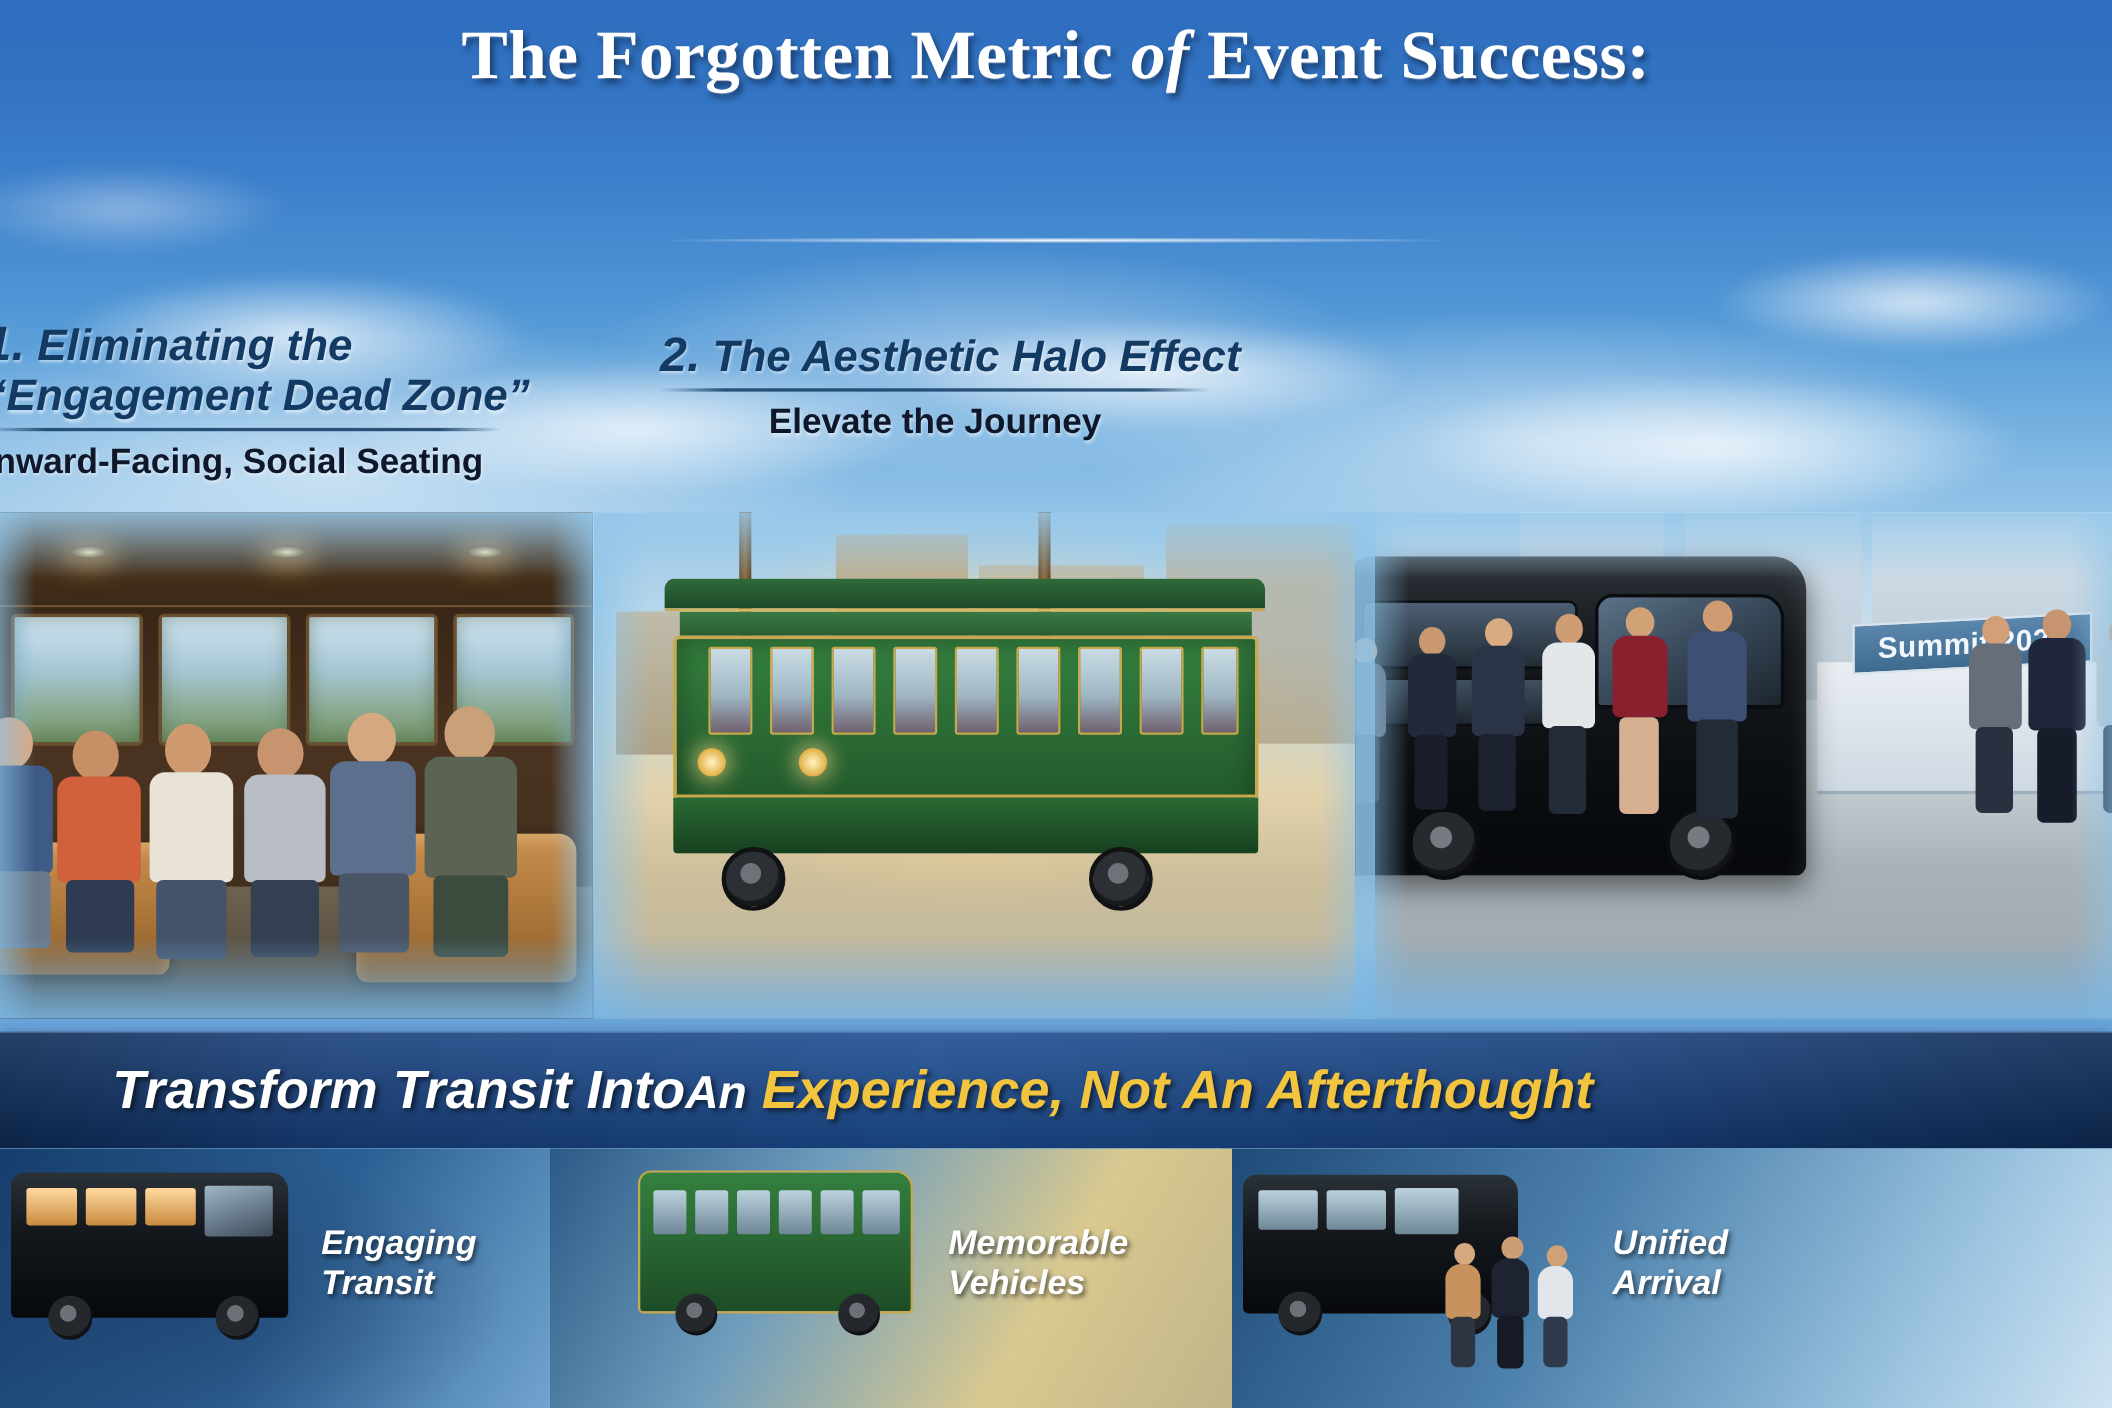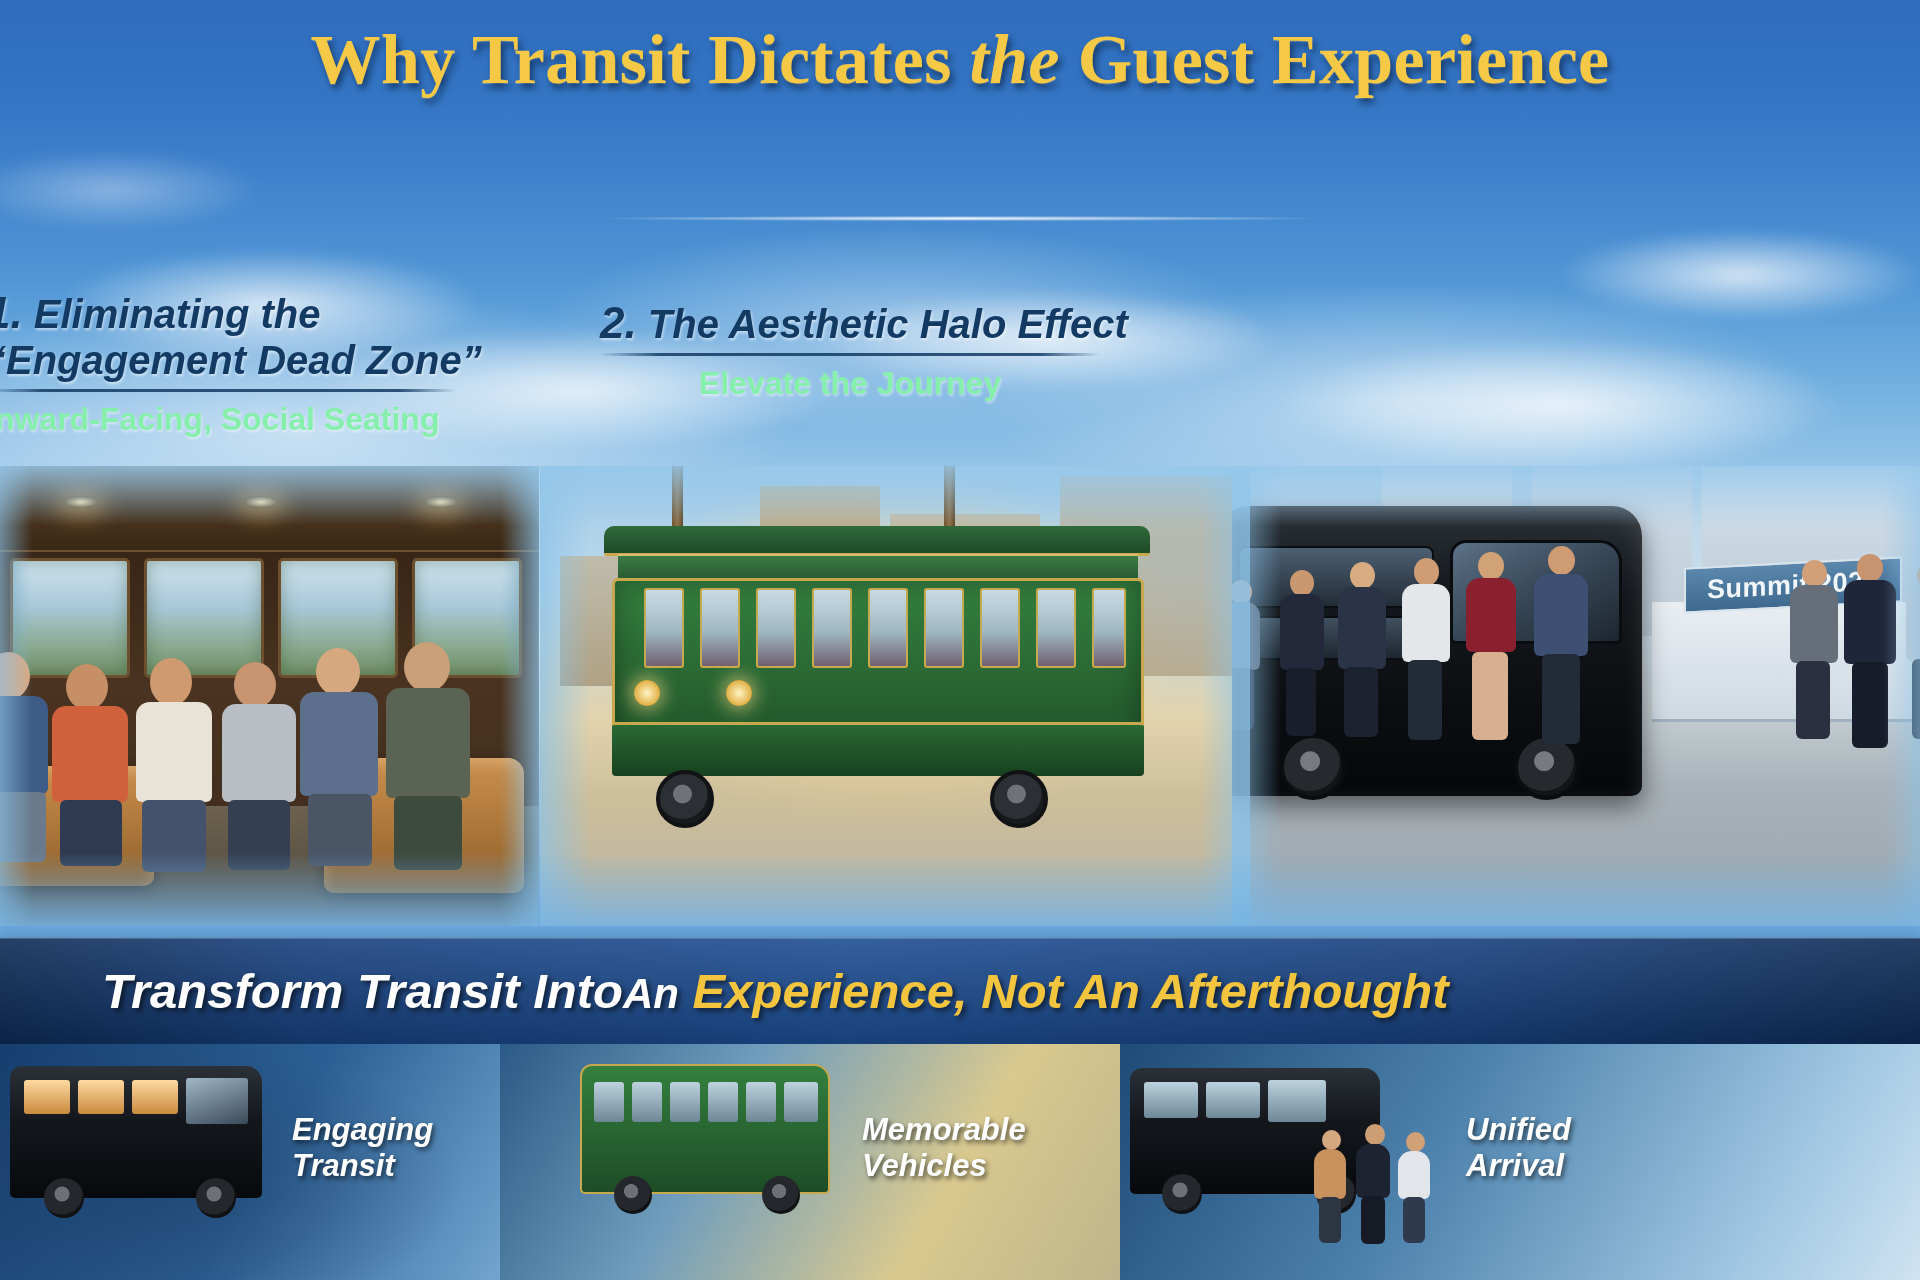--- a/index.html
+++ b/index.html
@@ -62,21 +62,21 @@
     color:#123a63; line-height:1.14; white-space:nowrap;
     text-shadow:1px 2px 3px rgba(255,255,255,.55);
   }
   .colhead .h-num { font-size:44px; }
   .colhead .h-rule {
     height:3px; margin-top:5px;
     background:linear-gradient(90deg, rgba(18,58,99,.0), rgba(18,58,99,.85) 12%, rgba(18,58,99,.85) 88%, rgba(18,58,99,0));
   }
   .colhead .h-sub {
     font-family:"Liberation Sans", sans-serif;
-    font-weight:bold; font-size:32px; color:#86efac;
+    font-weight:bold; font-size:32px; color:#0f172a;
     margin-top:9px; white-space:nowrap;
     text-shadow:1px 2px 3px rgba(255,255,255,.5);
   }
   #col1 { left:-14px; top:288px; width:470px; }
   #col1 .h-sub { text-align:left; }
   #col2 { left:600px; top:298px; width:500px; text-align:center; }
   #col3 { left:1275px; top:298px; width:470px; text-align:center; }
 
   
   .panels { position:absolute; left:0; top:466px; width:1920px; height:460px; }
@@ -298,21 +298,21 @@
   <div class="sky">
     <div class="cloudwisp" style="left:60px;  top:250px; width:420px; height:110px;"></div>
     <div class="cloudwisp" style="left:320px; top:330px; width:520px; height:120px;"></div>
     <div class="cloudwisp" style="left:820px; top:290px; width:460px; height:100px;"></div>
     <div class="cloudwisp" style="left:1280px;top:340px; width:560px; height:130px;"></div>
     <div class="cloudwisp" style="left:1560px;top:230px; width:360px; height:90px;"></div>
     <div class="cloudwisp" style="left:-40px; top:150px; width:300px; height:80px; opacity:.5;"></div>
   </div>
 
   <div class="title-block">
-    <div class="title-l2"><span>Why Transit Dictates </span><span class="it">the</span><span> Guest Experience</span></div>
+    <div class="title-l1"><span>The Forgotten Metric </span><span class="it">of</span><span> Event Success:</span></div>
   </div>
   <div class="title-rule"></div>
 
   <div class="colhead" id="col1">
     <div class="h-main"><span class="h-num">1.</span><span> Eliminating the</span></div>
     <div class="h-main">“Engagement Dead Zone”</div>
     <div class="h-rule"></div>
     <div class="h-sub">Inward-Facing, Social Seating</div>
   </div>
 

